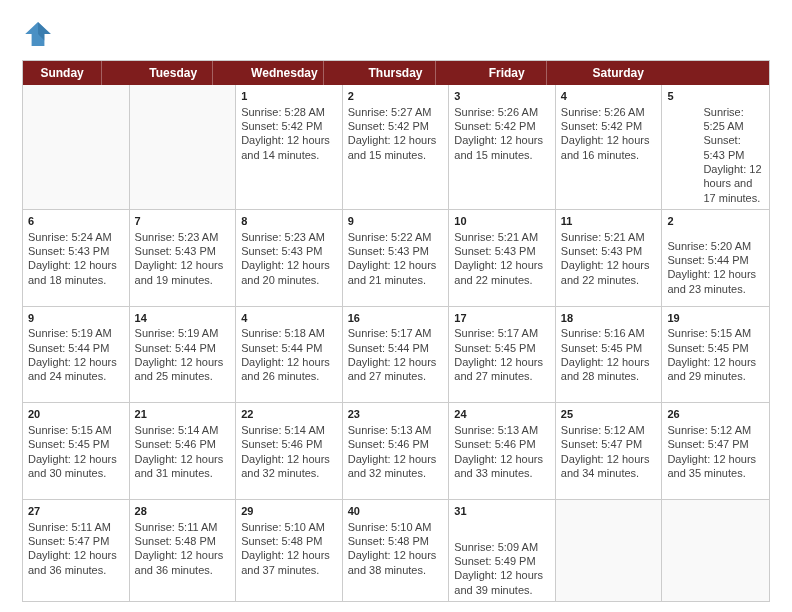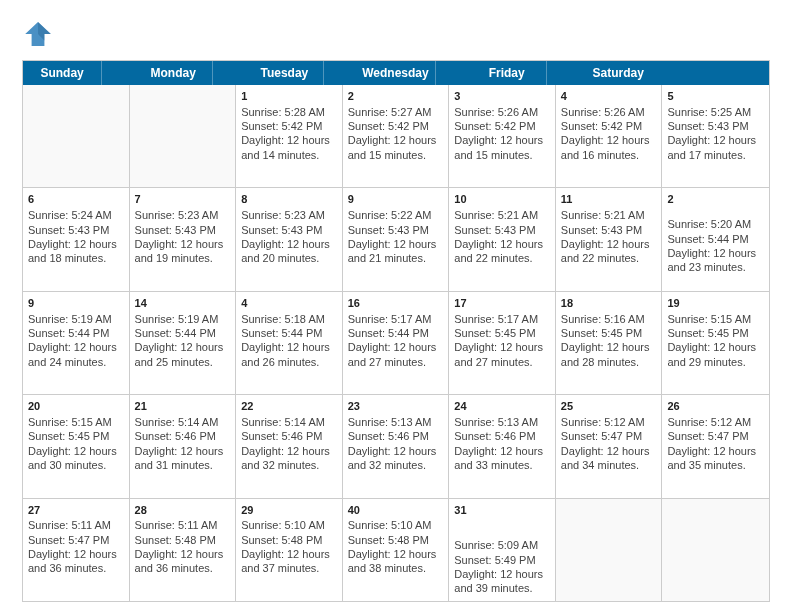--- a/index.html
+++ b/index.html
@@ -62,21 +62,21 @@
     }
     .calendar {
       flex: 1;
       display: flex;
       flex-direction: column;
       border: 1px solid #ccc;
     }
     .cal-header-row {
       display: grid;
       grid-template-columns: repeat(7, 1fr);
-      background: #0369a1;
+      background: #7f1d1d;
       gap: 32px;
     }
     .cal-header-cell {
       color: #fff;
       font-size: 12px;
       font-weight: bold;
       padding: 5px 4px;
       text-align: center;
       border-right: 1px solid rgba(255,255,255,0.3);
     }
@@ -133,23 +133,23 @@
     </div>
     <div class="title-area">
       <div class="month-title"></div>
       <div class="location"></div>
     </div>
   </div>
 
   <div class="calendar">
     <div class="cal-header-row">
     <div class="cal-header-cell">Sunday</div>
-        <div class="cal-header-cell">Monday</div>
         <div class="cal-header-cell">Tuesday</div>
         <div class="cal-header-cell">Wednesday</div>
+        <div class="cal-header-cell">Thursday</div>
         <div class="cal-header-cell">Friday</div>
         <div class="cal-header-cell">Saturday</div>
       </div>
     <div class="cal-body">
     <div class="cal-row">
           <div class="cal-cell empty"></div>
           <div class="cal-cell empty"></div>
           <div class="cal-cell">
             <div class="day-num">1</div>
             <div class="cell-info" style="white-space: pre-line;">Sunrise: 5:28 AM
@@ -169,21 +169,21 @@
 Daylight: 12 hours and 15 minutes.</div>
           </div>
           <div class="cal-cell">
             <div class="day-num">4</div>
             <div class="cell-info" style="white-space: pre-line;">Sunrise: 5:26 AM
 Sunset: 5:42 PM
 Daylight: 12 hours and 16 minutes.</div>
           </div>
           <div class="cal-cell">
             <div class="day-num">5</div>
-            <div class="cell-info" style="white-space: pre-line;">Sunrise: 5:25 AM
+            <div class="cell-info" style="white-space: pre-line; margin-left: 36px;">Sunrise: 5:25 AM
 Sunset: 5:43 PM
 Daylight: 12 hours and 17 minutes.</div>
           </div>
         </div>
         <div class="cal-row">
           <div class="cal-cell">
             <div class="day-num">6</div>
             <div class="cell-info" style="white-space: pre-line;">Sunrise: 5:24 AM
 Sunset: 5:43 PM
 Daylight: 12 hours and 18 minutes.</div>

